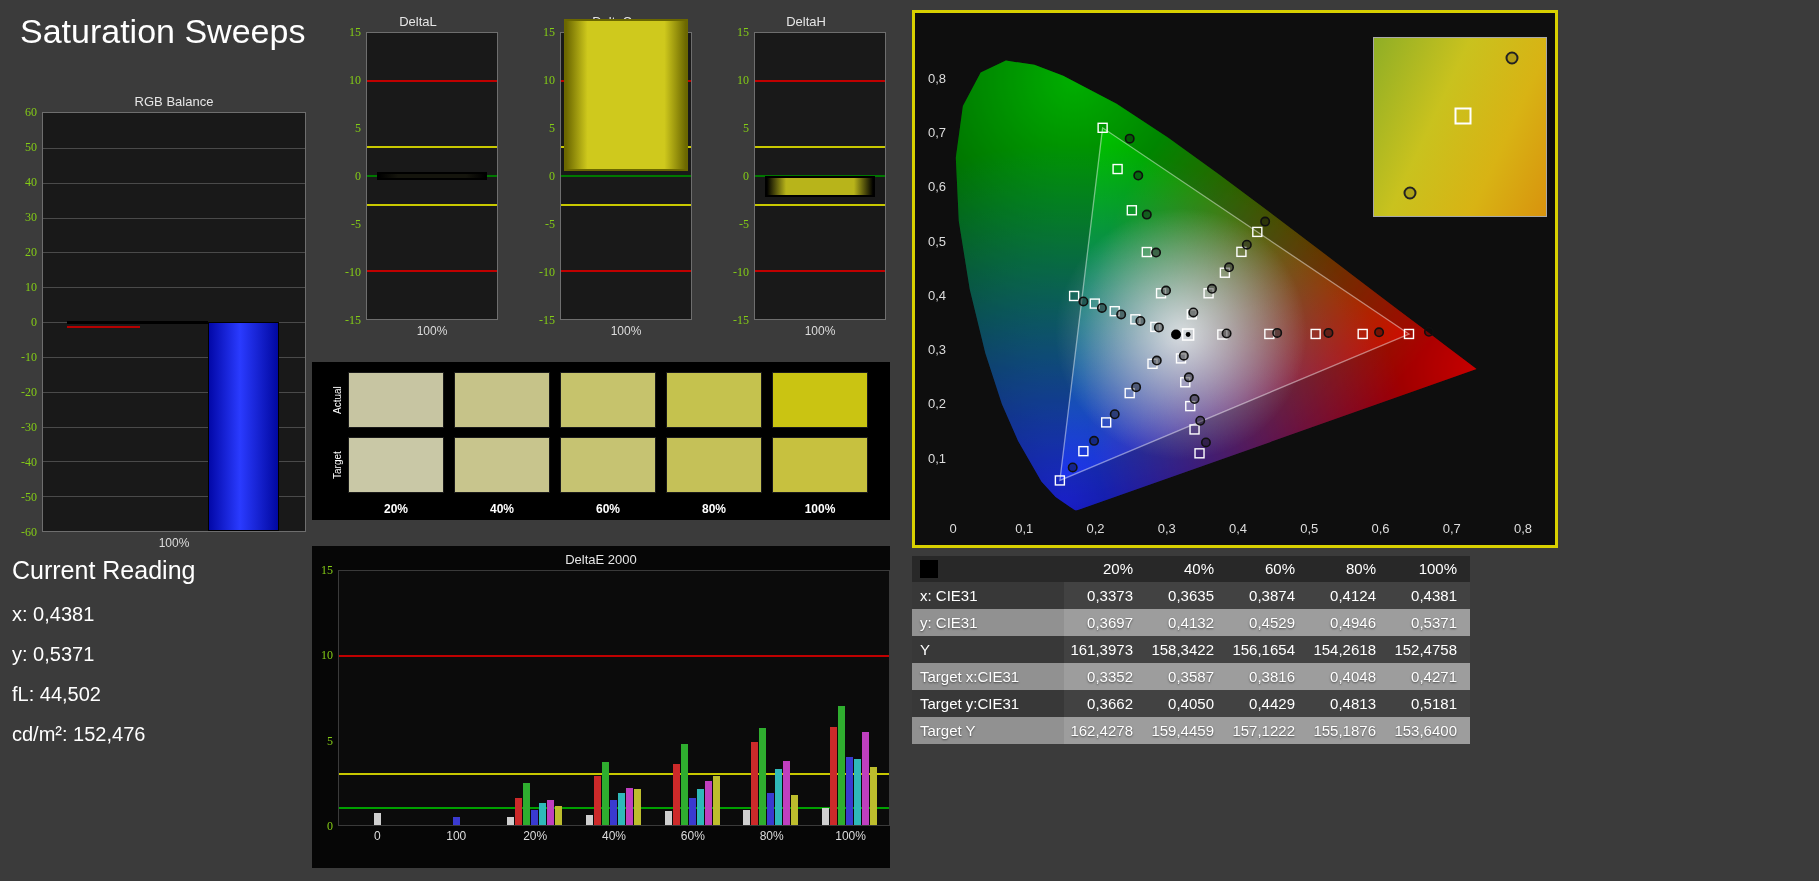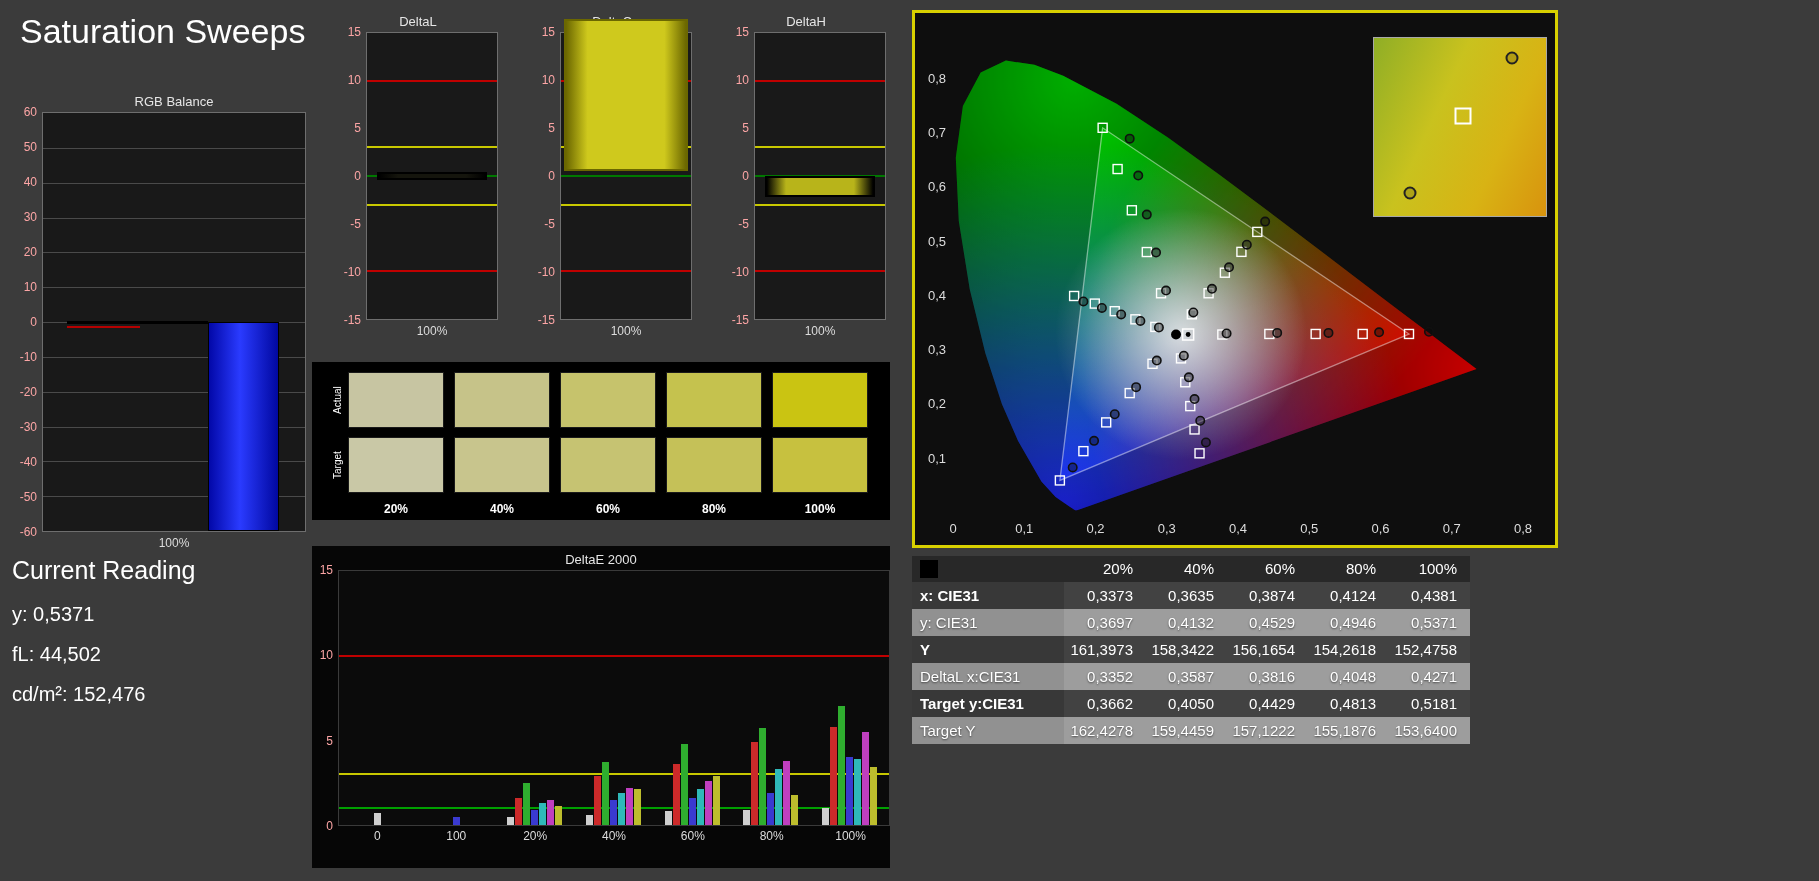--- a/index.html
+++ b/index.html
@@ -3,21 +3,21 @@
 <meta charset="utf-8">
 <style>
   html,body{margin:0;padding:0;background:#3b3b3b;}
   .page{position:relative;width:1729px;height:881px;background:#3b3b3b;overflow:hidden;
         font-family:"Liberation Sans",sans-serif;color:#fff;}
   .abs{position:absolute;}
 
   
   .chart-title{text-align:center;font-size:13px;color:#e6e6e6;margin-bottom:3px;}
   .chart-body{display:flex;}
-  .ylabels{position:relative;font-size:12px;color:#fca5a5;}
+  .ylabels{position:relative;font-size:12px;color:#84cc16;font-family:Liberation Serif, serif;}
   .ylabels .tick{position:absolute;right:5px;transform:translateY(-50%);white-space:nowrap;}
   .plot{position:relative;background:#161616;border:1px solid #6e6e6e;box-sizing:border-box;overflow:visible;flex:1;}
   .gridline{position:absolute;left:0;right:0;height:1px;background:#4a4a4a;}
   .refline{position:absolute;left:0;right:0;}
   .xlabel{text-align:center;font-size:12px;color:#dcdcdc;margin-top:4px;}
 
   
   #page-title{left:20px;top:12px;font-size:34px;color:#fff;}
 
   
@@ -62,21 +62,21 @@
   .inset-circle{position:absolute;width:9px;height:9px;border-radius:50%;border:2px solid #222;
       background:rgba(0,0,0,0.15);transform:translate(-50%,-50%);}
 
   
   #cie-table{left:912px;top:556px;width:558px;font-size:15px;}
   .t-row{display:flex;height:27px;line-height:27px;}
   .t-head{background:#282828;height:26px;line-height:26px;}
   .t-label{width:152px;padding-left:8px;box-sizing:border-box;display:flex;align-items:center;}
   .t-val{width:81px;text-align:right;padding-right:12px;box-sizing:border-box;}
   .t-row.dark{background:#424242;}
-  .t-row.dark .t-label{background:#383838;font-weight:bold;}
+  .t-row.dark .t-label{background:#383838;}
   .t-row.light{background:#9d9d9d;text-shadow:0 1px 2px rgba(0,0,0,0.55);}
   .t-row.light .t-label{background:#919191;}
   .corner-sq{width:18px;height:18px;background:#000;display:inline-block;}
 
   
   #current-reading{left:12px;top:556px;width:290px;}
   #current-reading .heading{font-size:25px;margin-bottom:18px;}
   .cr-line{font-size:20px;margin-bottom:17px;}
 </style>
 </head>
@@ -451,21 +451,21 @@
       </div>
       <div class="t-row dark">
         <div class="t-label">Y</div>
         <div class="t-val">161,3973</div>
         <div class="t-val">158,3422</div>
         <div class="t-val">156,1654</div>
         <div class="t-val">154,2618</div>
         <div class="t-val">152,4758</div>
       </div>
       <div class="t-row light">
-        <div class="t-label">DeltaL x:CIE31</div>
+        <div class="t-label">Target x:CIE31</div>
         <div class="t-val">0,3352</div>
         <div class="t-val">0,3587</div>
         <div class="t-val">0,3816</div>
         <div class="t-val">0,4048</div>
         <div class="t-val">0,4271</div>
       </div>
       <div class="t-row dark">
         <div class="t-label">Target y:CIE31</div>
         <div class="t-val">0,3662</div>
         <div class="t-val">0,4050</div>
@@ -479,19 +479,20 @@
         <div class="t-val">159,4459</div>
         <div class="t-val">157,1222</div>
         <div class="t-val">155,1876</div>
         <div class="t-val">153,6400</div>
       </div>
     </div>
 
   <div class="abs" id="current-reading">
     <div class="heading">Current Reading</div>
     <div>
+        <div class="cr-line">x: 0,4381</div>
         <div class="cr-line">y: 0,5371</div>
         <div class="cr-line">fL: 44,502</div>
         <div class="cr-line">cd/m²: 152,476</div>
       </div>
   </div>
 
 </div>
 
 </body></html>

